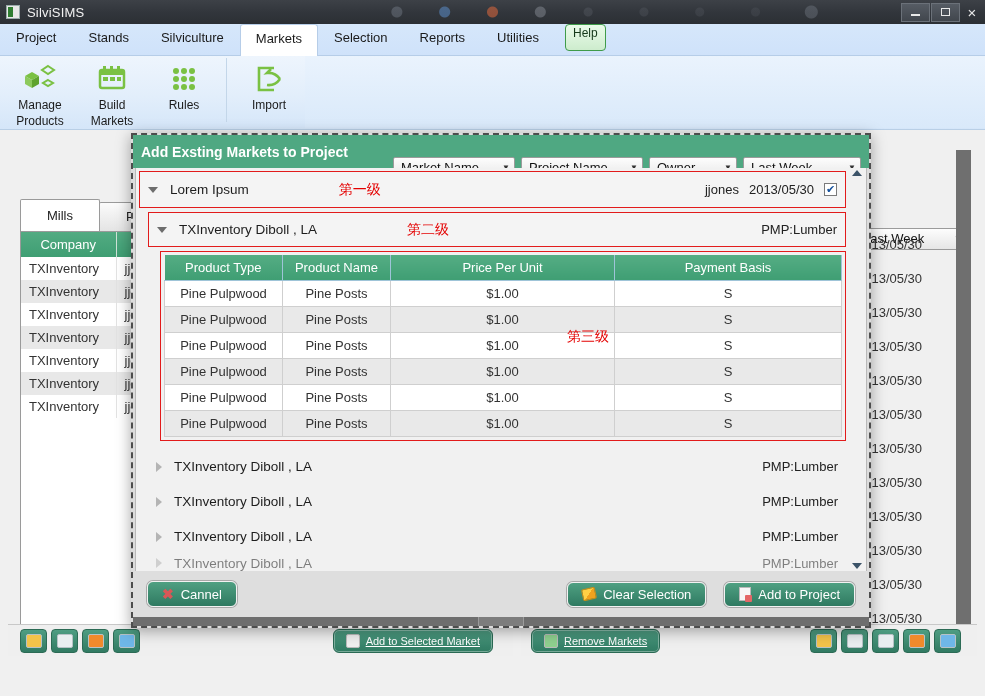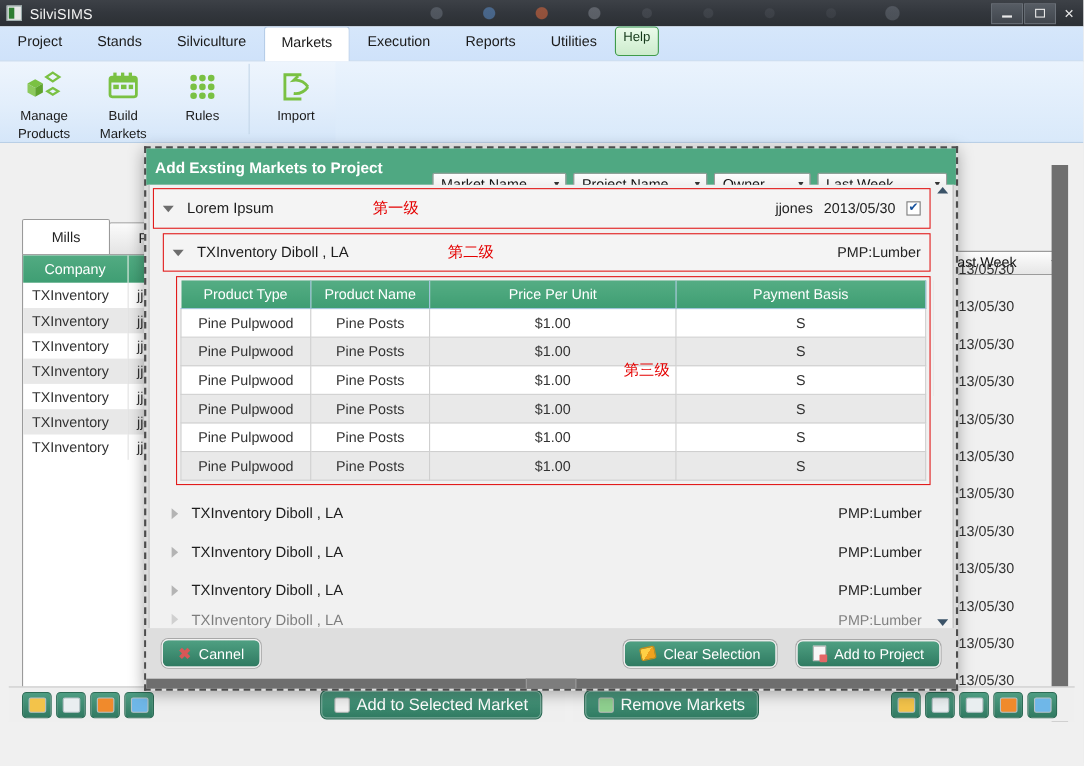--- a/index.html
+++ b/index.html
@@ -60,21 +60,21 @@
   }
   .menu-item {
     padding:6px 16px 7px 16px; font-size:13px; color:#1a1a1a; cursor:default;
   }
   .menu-item.active {
     background:#ffffff; border:1px solid #b6cde8; border-bottom:none;
     border-top-left-radius:3px;border-top-right-radius:3px;
     margin-bottom:-1px; padding:6px 15px 8px 15px;
   }
   .help-btn{
-    margin-left:0;margin-bottom:4px;
+    margin-left:10px;margin-bottom:4px;
     background:linear-gradient(to bottom,#eafbea,#cdeccd);
     border:1.5px solid #3f9b4a;border-radius:4px;
     font-size:12px;padding:1px 7px 2px 7px;color:#15391a;
   }
 
   
   #ribbon {
     position:absolute;left:0;top:56px;width:985px;height:74px;
     background: linear-gradient(to bottom,#eef5fd 0%, #e2eefb 55%, #d5e6f9 100%);
     border-bottom:1px solid #b9cfe6;
@@ -138,23 +138,24 @@
     display:flex;align-items:center;
   }
   .mini-btn{
     width:27px;height:24px;margin-right:4px;border-radius:4px;
     background:linear-gradient(to bottom,#4e9d82,#317a62);
     border:1px solid #2c6b55; display:flex;align-items:center;justify-content:center;
   }
   .mini-btn .inner{width:16px;height:14px;border-radius:2px;background:#e9eef0;border:1px solid #b7c2c6;}
   .green-pill{
     background:linear-gradient(to bottom,#4e9d82,#2f7a61);
-    border:1px solid #2a6a54;border-radius:6px;color:#fff;font-size:15px;
+    border:1px solid #2a6a54;border-radius:6px;color:#fff;font-size:11px;
     padding:4px 12px;display:inline-flex;align-items:center;gap:6px;
     box-shadow: inset 0 0 0 1px rgba(255,255,255,.35);
+    text-decoration: underline;
   }
   .pill-ico{width:14px;height:14px;background:#f0f0f0;border:1px solid #bbb;border-radius:2px;}
 
   
   #dialog{
     position:absolute;left:131px;top:133px;width:740px;height:495px;
     background:#dcdcdc;
     border:2px dashed #4d4d4d;
     box-shadow:0 3px 14px rgba(0,0,0,.35);
     display:flex;flex-direction:column;
@@ -273,21 +274,21 @@
       <div class="max"></div>
     </div>
   <div class="winbtn close">×</div>
 </div>
 
 <div id="menubar">
   <div class="menu-item">Project</div>
   <div class="menu-item">Stands</div>
   <div class="menu-item">Silviculture</div>
   <div class="menu-item active">Markets</div>
-  <div class="menu-item">Execution</div>
+  <div class="menu-item">Selection</div>
   <div class="menu-item">Reports</div>
   <div class="menu-item">Utilities</div>
   <div class="help-btn">Help</div>
 </div>
 
 <div id="ribbon">
 
   <div class="rib-item">
     <div class="glyph">
       <svg width="34" height="30" viewBox="0 0 34 30">

